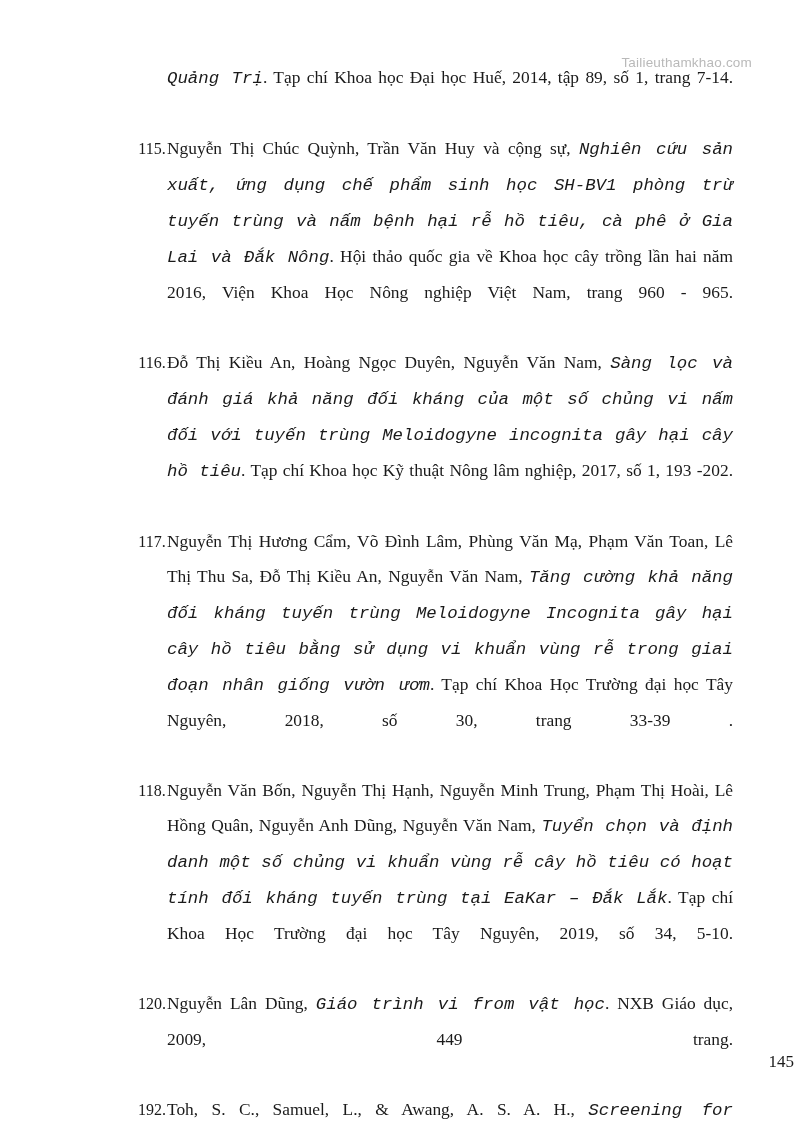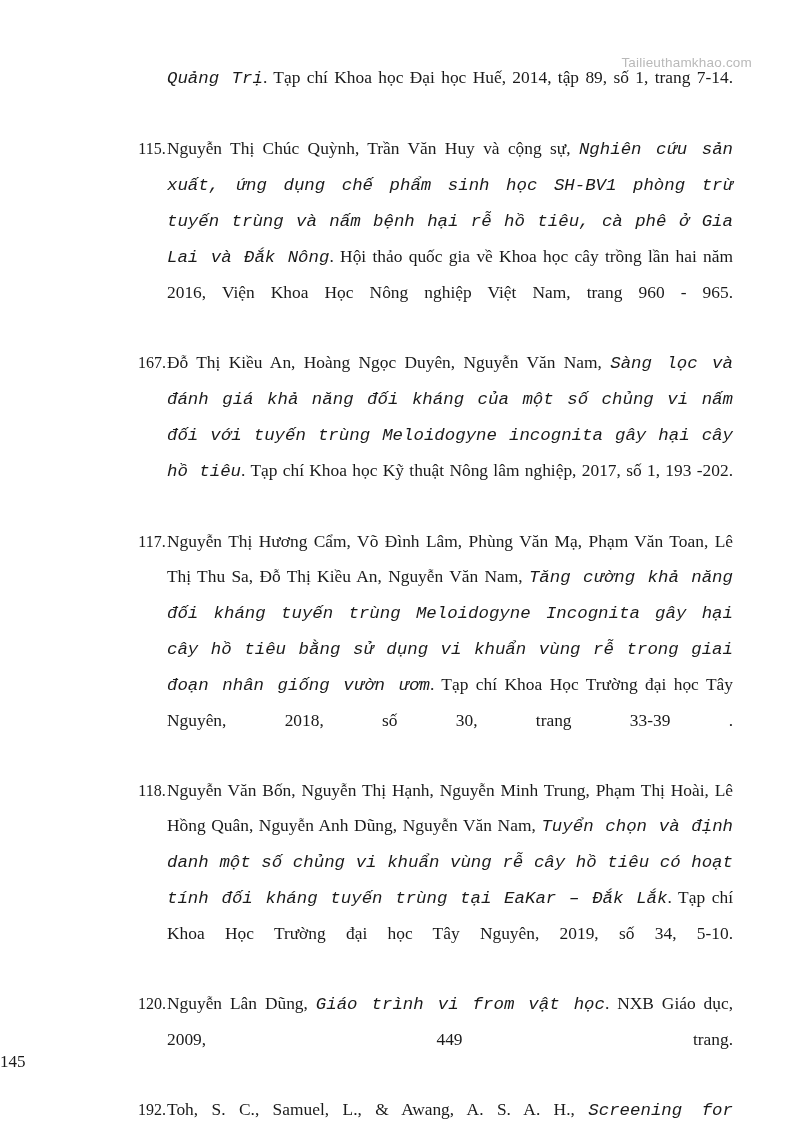--- a/index.html
+++ b/index.html
@@ -97,41 +97,41 @@
   
   .wide-space { word-spacing: 0.17em; }
   .wide-space-lg { word-spacing: 0.30em; }
 
   
   .folio {
     position: absolute;
     left: 0;
     right: 0;
     top: 1052px;
-    text-align: left;
+    text-align: right;
     font-size: 17px;
     color: #1a1a1a;
   }
 </style>
 </head>
 <body>
 
 <div class="page">
 
   <div class="watermark">Tailieuthamkhao.com</div>
 
   <div class="content">
 
     <p class="ref-continuation"><span class="ti">Quảng Trị</span><span>. Tạp chí Khoa học Đại học Huế, 2014, tập 89, số 1, trang 7-14.</span></p>
 
     <ul class="ref-list">
 
       <li class="ref-item"><span class="ref-num">115.</span><span class="body"><span>Nguyễn Thị Chúc Quỳnh, Trần Văn Huy và cộng sự, </span><span class="ti">Nghiên cứu sản xuất, ứng dụng chế phẩm sinh học SH-BV1 phòng trừ tuyến trùng và nấm bệnh hại rễ hồ tiêu, cà phê ở Gia Lai và Đắk Nông</span><span>. Hội thảo quốc gia về Khoa học cây trồng lần hai năm 2016, Viện Khoa Học Nông nghiệp Việt Nam, trang 960 - 965.</span></span></li>
 
-      <li class="ref-item"><span class="ref-num">167.</span><span class="body"><span>Đỗ Thị Kiều An, Hoàng Ngọc Duyên, Nguyễn Văn Nam, </span><span class="ti">Sàng lọc và đánh giá khả năng đối kháng của một số chủng vi nấm đối với tuyến trùng Meloidogyne incognita gây hại cây hồ tiêu</span><span>. Tạp chí Khoa học Kỹ thuật Nông lâm nghiệp, 2017, số 1, 193 -202.</span></span></li>
+      <li class="ref-item"><span class="ref-num">116.</span><span class="body"><span>Đỗ Thị Kiều An, Hoàng Ngọc Duyên, Nguyễn Văn Nam, </span><span class="ti">Sàng lọc và đánh giá khả năng đối kháng của một số chủng vi nấm đối với tuyến trùng Meloidogyne incognita gây hại cây hồ tiêu</span><span>. Tạp chí Khoa học Kỹ thuật Nông lâm nghiệp, 2017, số 1, 193 -202.</span></span></li>
 
       <li class="ref-item"><span class="ref-num">117.</span><span class="body"><span>Nguyễn Thị Hương Cẩm, Võ Đình Lâm, Phùng Văn Mạ, Phạm Văn Toan, Lê Thị Thu Sa, Đỗ Thị Kiều An, Nguyễn Văn Nam, </span><span class="ti">Tăng cường khả năng đối kháng tuyến trùng Meloidogyne Incognita gây hại cây hồ tiêu bằng sử dụng vi khuẩn vùng rễ trong giai đoạn nhân giống vườn ươm</span><span>. Tạp chí Khoa Học Trường đại học Tây Nguyên, 2018, số 30, trang 33-39 .</span></span></li>
 
       <li class="ref-item"><span class="ref-num">118.</span><span class="body"><span>Nguyễn Văn Bốn, Nguyễn Thị Hạnh, Nguyễn Minh Trung, Phạm Thị Hoài, Lê Hồng Quân, Nguyễn Anh Dũng, Nguyễn Văn Nam, </span><span class="ti">Tuyển chọn và định danh một số chủng vi khuẩn vùng rễ cây hồ tiêu có hoạt tính đối kháng tuyến trùng tại EaKar – Đắk Lắk</span><span>. Tạp chí Khoa Học Trường đại học Tây Nguyên, 2019, số 34, 5-10.</span></span></li>
 
 
       <li class="ref-item"><span class="ref-num">120.</span><span class="body"><span>Nguyễn Lân Dũng, </span><span class="ti">Giáo trình vi from vật học</span><span>. NXB Giáo dục, 2009, 449 trang.</span></span></li>
 
       <li class="ref-item wide-space"><span class="ref-num">192.</span><span class="body"><span>Toh, S. C., Samuel, L., &amp; Awang, A. S. A. H.,  </span><span class="ti">Screening for antifungal-producing bacteria from Piper nigrum plant against Phytophthora capsici.</span></span></li>
 

